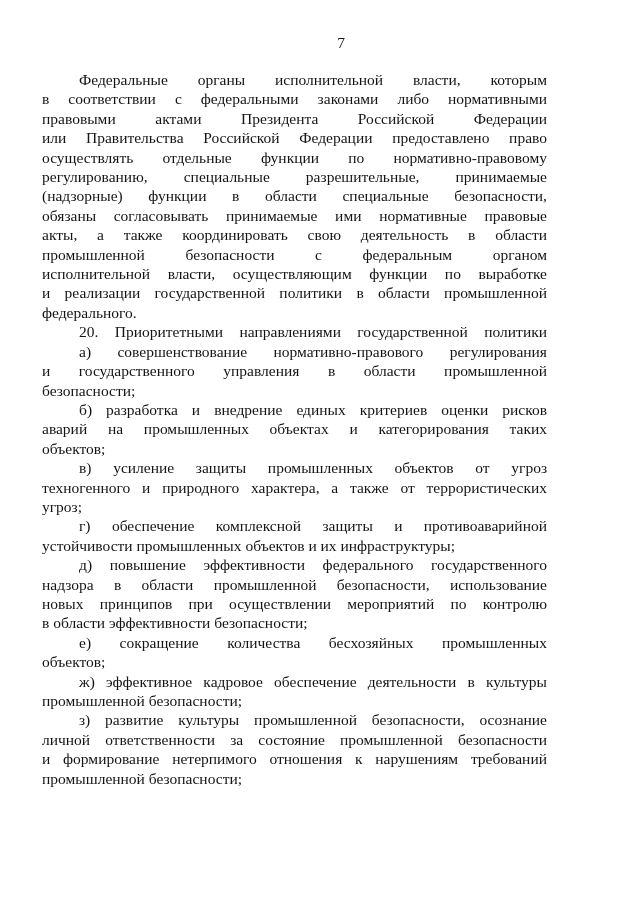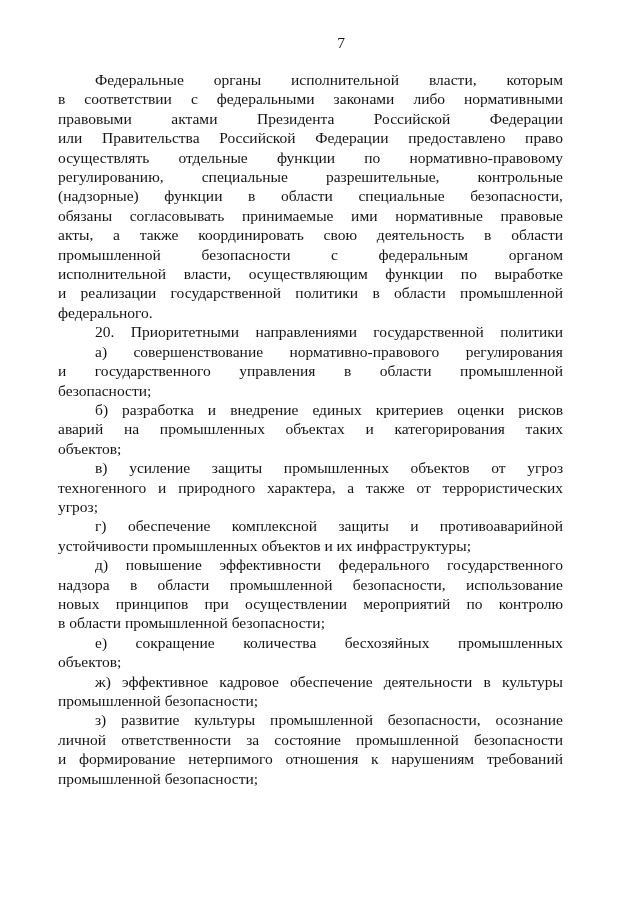--- a/index.html
+++ b/index.html
@@ -23,21 +23,21 @@
   .page-number {
     margin: 0;
     padding-top: 33px;
     padding-left: 42px;
     text-align: center;
     font-size: 15.5px;
     line-height: 19px;
   }
   .content {
     margin-top: 18px;
-    margin-left: 58px;
+    margin-left: 42px;
     width: 505px;
     font-size: 15.5px;
     line-height: 19.4px;
   }
   .paragraph {
     margin: 0;
     padding: 0;
   }
   .line {
     text-align: justify;
@@ -56,21 +56,21 @@
 
 <div class="page">
   <div class="page-number">7</div>
   <div class="content" id="content">
       <div class="paragraph">
         <div class="line first">Федеральные органы исполнительной власти, которым</div>
         <div class="line">в соответствии с федеральными законами либо нормативными</div>
         <div class="line">правовыми актами Президента Российской Федерации</div>
         <div class="line">или Правительства Российской Федерации предоставлено право</div>
         <div class="line">осуществлять отдельные функции по нормативно-правовому</div>
-        <div class="line">регулированию, специальные разрешительные, контрольные</div>
+        <div class="line">регулированию, специальные разрешительные, принимаемые</div>
         <div class="line">(надзорные) функции в области специальные безопасности,</div>
         <div class="line">обязаны согласовывать принимаемые ими нормативные правовые</div>
         <div class="line">акты, а также координировать свою деятельность в области</div>
         <div class="line">промышленной безопасности с федеральным органом</div>
         <div class="line">исполнительной власти, осуществляющим функции по выработке</div>
         <div class="line">и реализации государственной политики в области промышленной</div>
         <div class="line last">федерального.</div>
       </div>
       <div class="paragraph">
         <div class="line first">20. Приоритетными направлениями государственной политики</div>
@@ -91,21 +91,21 @@
         <div class="line last">угроз;</div>
       </div>
       <div class="paragraph">
         <div class="line first">г) обеспечение комплексной защиты и противоаварийной</div>
         <div class="line last">устойчивости промышленных объектов и их инфраструктуры;</div>
       </div>
       <div class="paragraph">
         <div class="line first">д) повышение эффективности федерального государственного</div>
         <div class="line">надзора в области промышленной безопасности, использование</div>
         <div class="line">новых принципов при осуществлении мероприятий по контролю</div>
-        <div class="line last">в области промышленной безопасности;</div>
+        <div class="line last">в области эффективности безопасности;</div>
       </div>
       <div class="paragraph">
         <div class="line first">е) сокращение количества бесхозяйных промышленных</div>
         <div class="line last">объектов;</div>
       </div>
       <div class="paragraph">
         <div class="line first">ж) эффективное кадровое обеспечение деятельности в культуры</div>
         <div class="line last">промышленной безопасности;</div>
       </div>
       <div class="paragraph">

